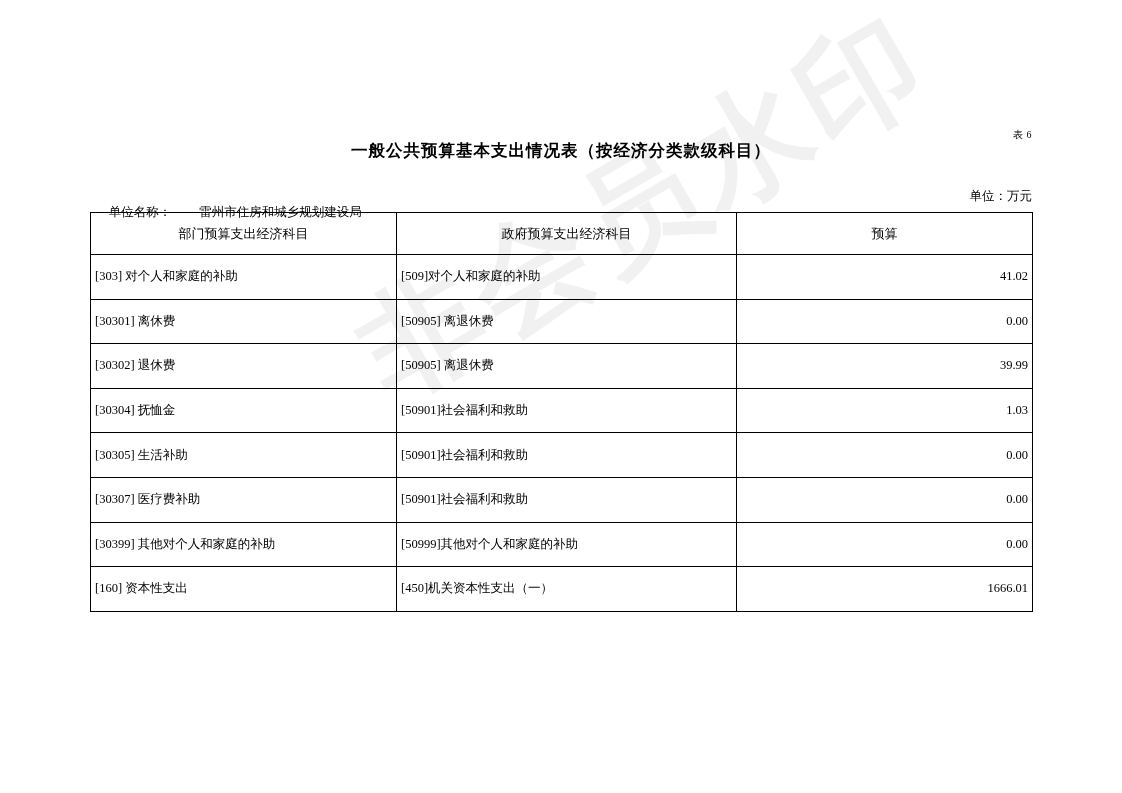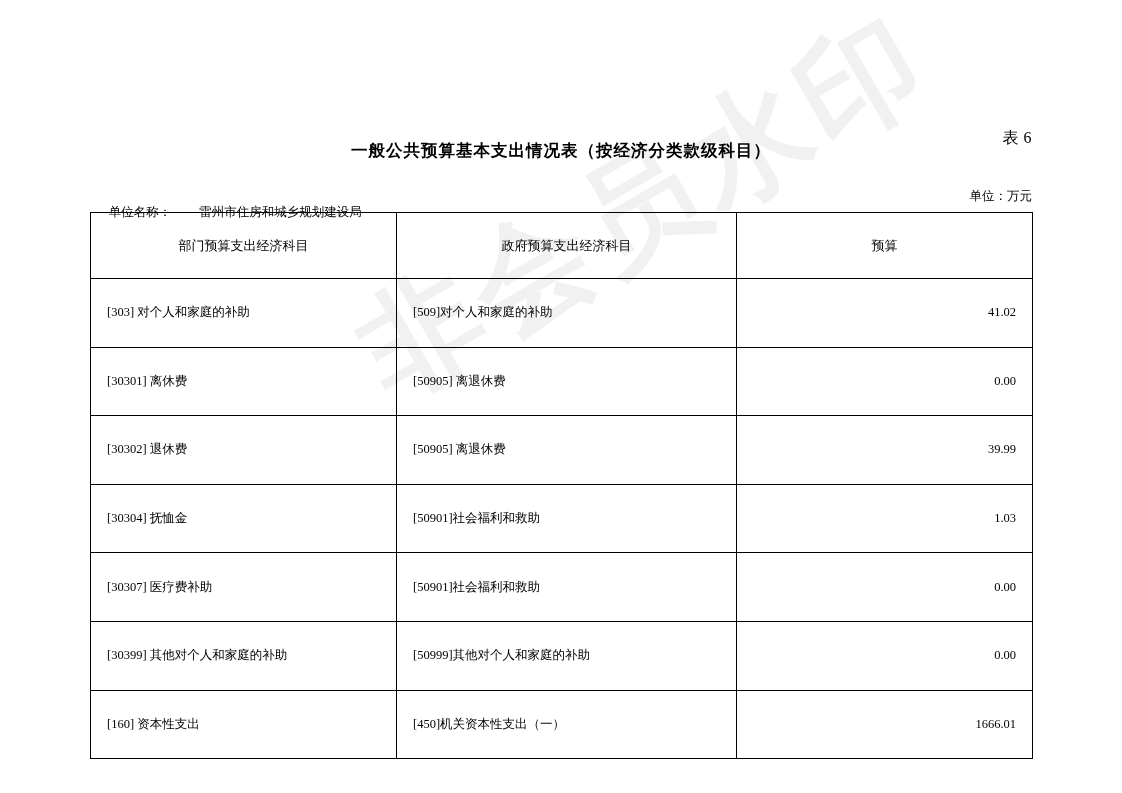--- a/index.html
+++ b/index.html
@@ -18,21 +18,21 @@
   .page {
     position: relative;
     width: 1122px;
     height: 793px;
     box-sizing: border-box;
   }
   .table-no {
     position: absolute;
     top: 128px;
     right: 90px;
-    font-size: 16px;
+    font-size: 10px;
     letter-spacing: 0.5px;
   }
   .doc-title {
     position: absolute;
     top: 140px;
     left: 0;
     width: 1122px;
     text-align: center;
     font-size: 16.5px;
     font-weight: bold;
@@ -62,21 +62,21 @@
     top: 212px;
     left: 90px;
     width: 942px;
     border-collapse: collapse;
     table-layout: fixed;
     font-size: 12.5px;
   }
   table.budget th,
   table.budget td {
     border: 1px solid #000000;
-    padding: 16px;
+    padding: 4px;
     vertical-align: middle;
   }
   table.budget th {
     height: 33px;
     font-weight: normal;
     text-align: center;
     font-size: 13px;
   }
   table.budget td {
     height: 35.6px;
@@ -161,20 +161,25 @@
         <td class="c1">[30302] 退休费</td>
         <td class="c2">[50905] 离退休费</td>
         <td class="c3">39.99</td>
       </tr>
       <tr>
         <td class="c1">[30304] 抚恤金</td>
         <td class="c2">[50901]社会福利和救助</td>
         <td class="c3">1.03</td>
       </tr>
       <tr>
+        <td class="c1">[30305] 生活补助</td>
+        <td class="c2">[50901]社会福利和救助</td>
+        <td class="c3">0.00</td>
+      </tr>
+      <tr>
         <td class="c1">[30307] 医疗费补助</td>
         <td class="c2">[50901]社会福利和救助</td>
         <td class="c3">0.00</td>
       </tr>
       <tr>
         <td class="c1">[30399] 其他对个人和家庭的补助</td>
         <td class="c2">[50999]其他对个人和家庭的补助</td>
         <td class="c3">0.00</td>
       </tr>
       <tr>

